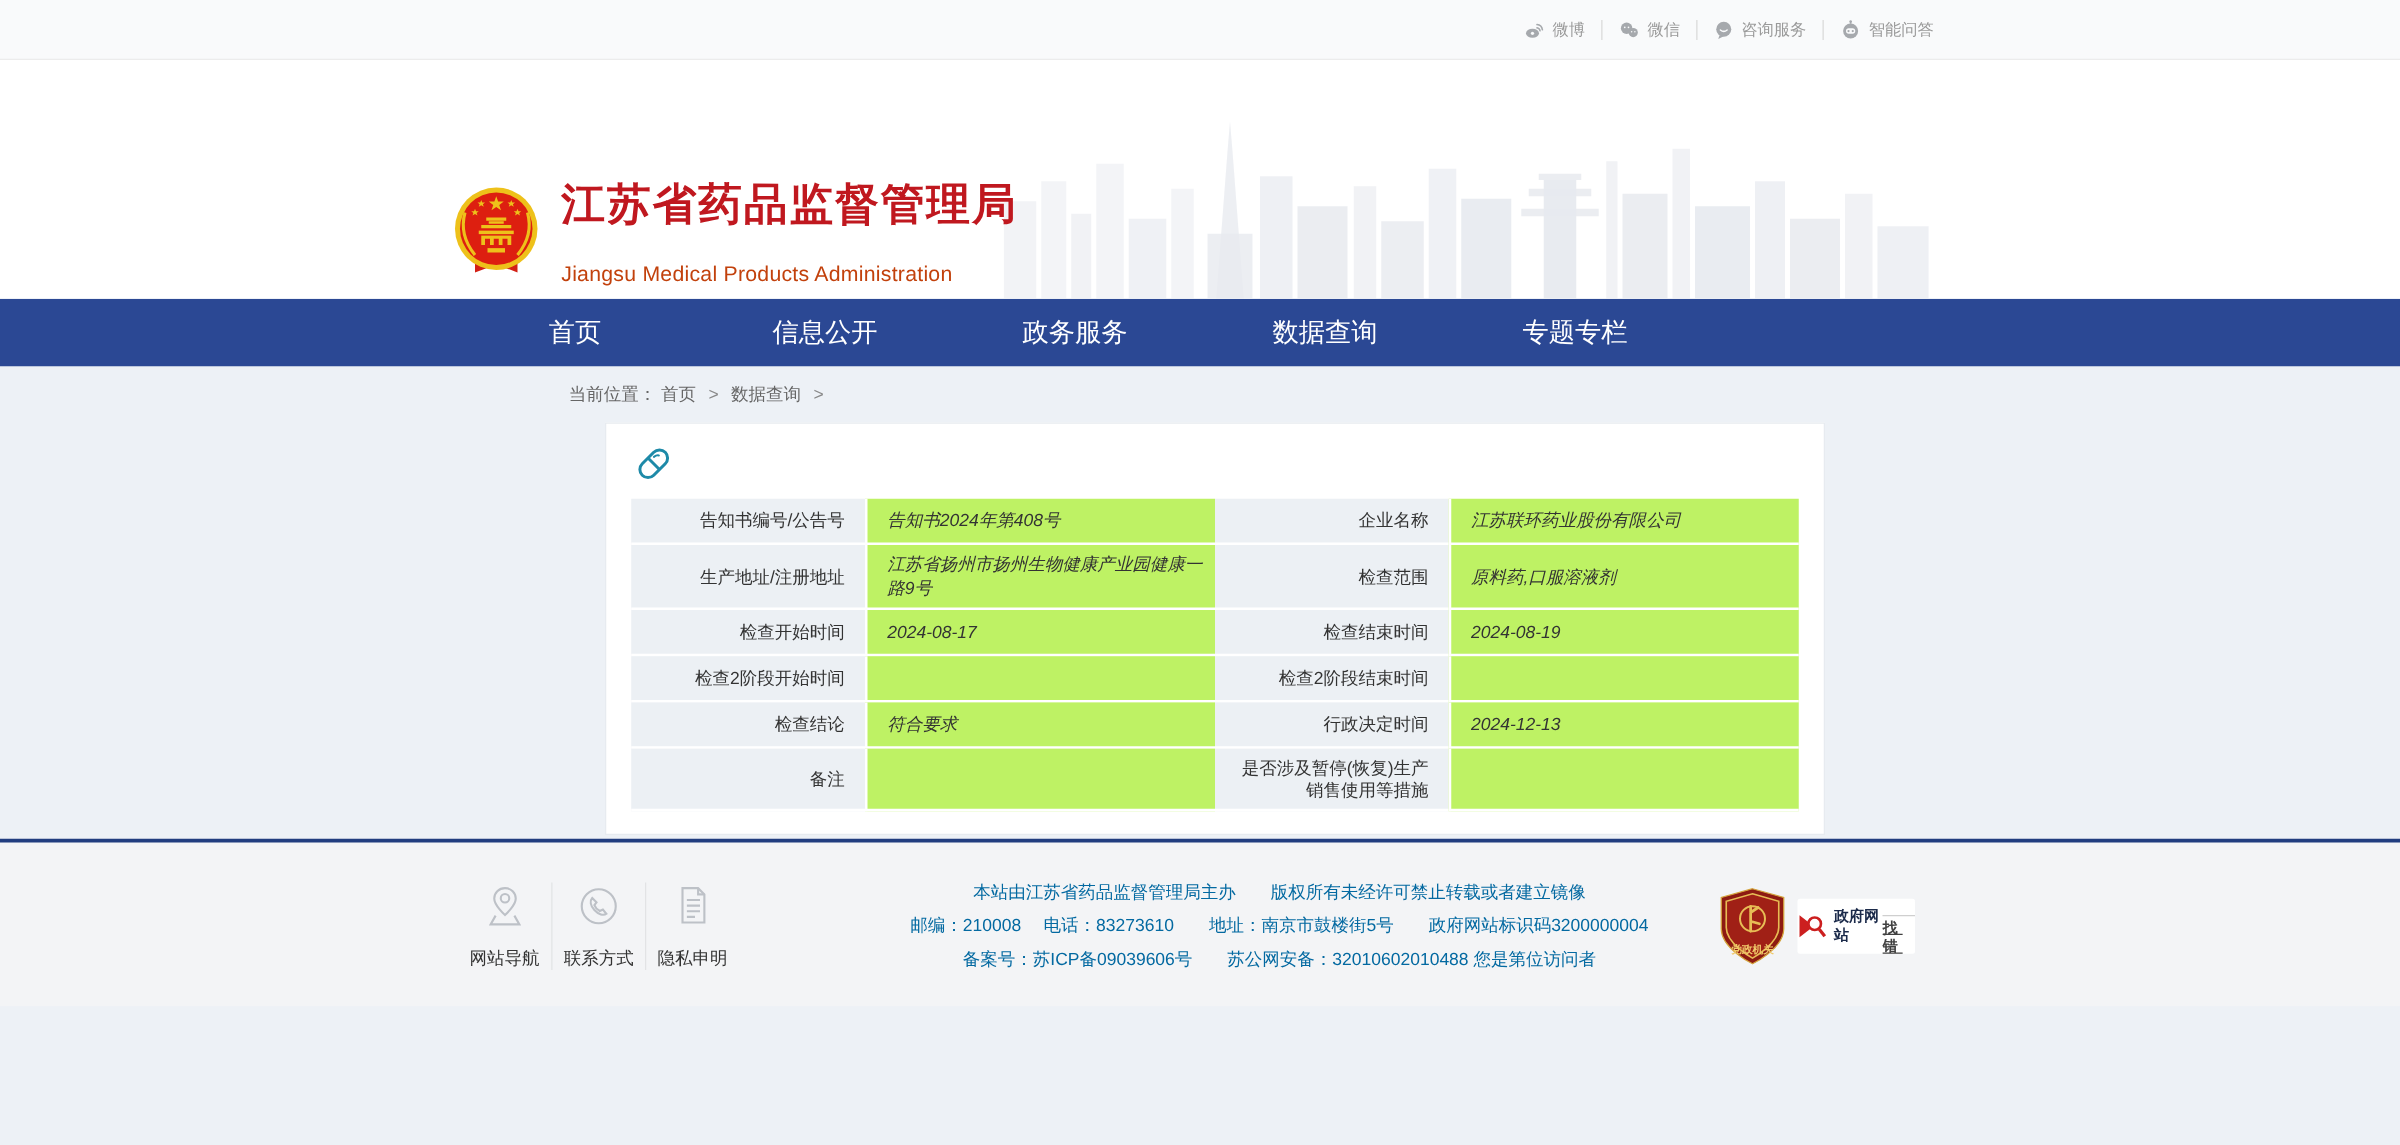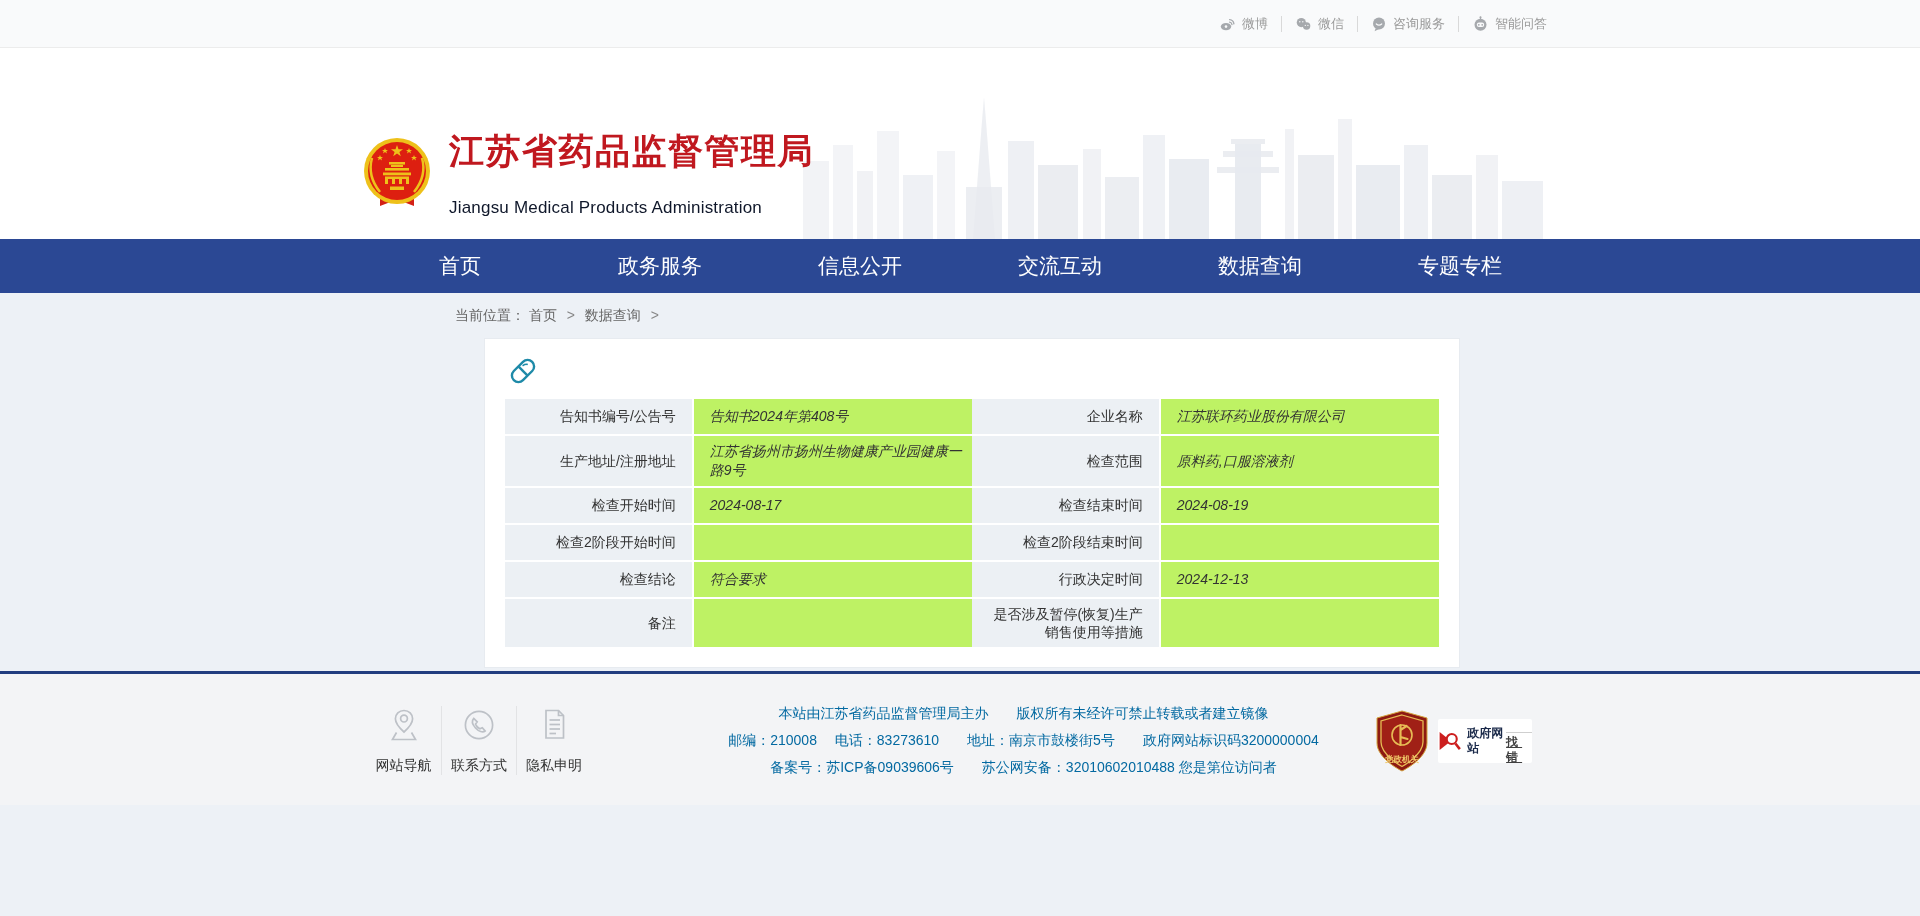--- a/index.html
+++ b/index.html
@@ -16,23 +16,23 @@
   .topbar { height:48px; background:#f9fafb; border-bottom:1px solid #ececec; }
   .topbar .container { height:100%; display:flex; justify-content:flex-end; align-items:center; }
   .topbar-item { display:flex; align-items:center; gap:6px; padding:0 13px; height:16px;
                  font-size:13px; color:#9a9a9a; cursor:pointer; }
   .topbar-item + .topbar-item { border-left:1px solid #d9d9d9; }
   .tb-icon { display:inline-flex; }
 
   
   .header { height:191px; background:#fff; position:relative; overflow:hidden; }
   .skyline { position:absolute; right:17px; bottom:0; }
-  .logo-wrap { position:absolute; left:0; top:80px; display:flex; align-items:center; gap:15px; }
+  .logo-wrap { position:absolute; left:0; top:92px; display:flex; align-items:center; gap:15px; }
   .cn-title { font-size:35px; font-weight:bold; color:#c0181f; letter-spacing:1.5px; }
-  .en-title { font-size:17px; color:#0f172a; margin-top:23px; letter-spacing:0.2px; }
+  .en-title { font-size:17px; color:#c2410c; margin-top:23px; letter-spacing:0.2px; }
 
   
   .nav { height:54px; background:#2b4894; }
   .nav ul { list-style:none; margin:0 auto; padding:0; width:1200px; display:flex; height:100%; }
   .nav li { width:200px; display:flex; align-items:center; justify-content:center;
             color:#fff; font-size:21px; cursor:pointer; }
 
   
   .breadcrumb { padding:14px 0 13px 95px; font-size:14px; color:#666; }
   .breadcrumb a { color:#666; text-decoration:none; cursor:pointer; }
@@ -178,23 +178,22 @@
         <div class="cn-title">江苏省药品监督管理局</div>
         <div class="en-title">Jiangsu Medical Products Administration</div>
       </div>
     </div>
   </div>
 </div>
 
 <div class="nav">
   <ul>
     <li>首页</li>
+    <li>信息公开</li>
     <li>政务服务</li>
-    <li>信息公开</li>
-    <li>交流互动</li>
     <li>数据查询</li>
     <li>专题专栏</li>
   </ul>
 </div>
 
 <div class="container">
   <div class="breadcrumb">
     <span>当前位置：</span>
     <a>首页</a>
     <span class="crumb-sep">&gt;</span>

